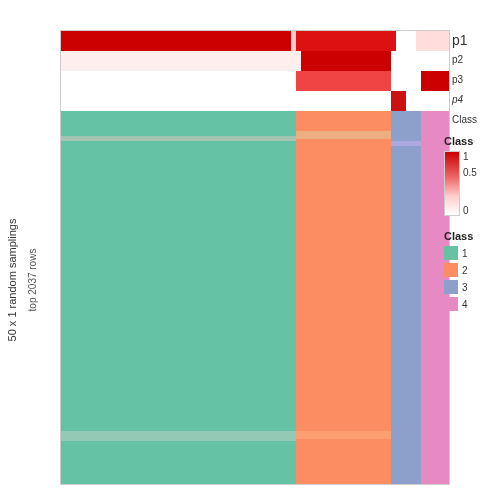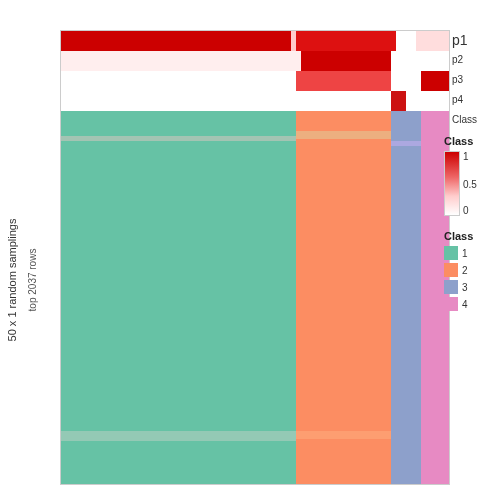--- a/index.html
+++ b/index.html
@@ -95,31 +95,31 @@
         <div style="position: absolute; left: 0px; top: 300px; width: 235px; height: 10px; background: rgba(255, 220, 220, 0.3); pointer-events: none;"></div>
         <div style="position: absolute; left: 235px; top: 300px; width: 95px; height: 8px; background: rgba(255, 200, 150, 0.3); pointer-events: none;"></div>
         <div style="position: absolute; left: 360px; top: 0px; width: 30px; height: 355px; background: rgb(231, 138, 195); pointer-events: none;"></div>
       </div>
   </div>
 
   <div id="row-labels" style="position:absolute; top:30px; left:452px;">
       <div style="height: 20px; line-height: 20px; font-size: 14px; color: rgb(51, 51, 51);">p1</div>
       <div style="height: 20px; line-height: 20px; font-size: 10px; color: rgb(51, 51, 51);">p2</div>
       <div style="height: 20px; line-height: 20px; font-size: 10px; color: rgb(51, 51, 51);">p3</div>
-      <div style="height: 20px; line-height: 20px; font-size: 10px; color: rgb(51, 51, 51);">p4</div>
+      <div style="height: 20px; line-height: 20px; font-size: 10px; color: rgb(51, 51, 51); font-style: italic;">p4</div>
       <div style="height: 20px; line-height: 20px; font-size: 10px; color: rgb(51, 51, 51);">Class</div>
     </div>
 
   <div style="position:absolute; top:135px; right:5px; width:55px;">
     <div style="font-size:11px; color:#222; font-weight:bold; margin-bottom:4px;">Class</div>
     <div style="display:flex; align-items:stretch; height:65px;">
       <div style="width:16px; background: linear-gradient(to bottom, #cc0000 0%, #ee6666 40%, #ffcccc 70%, #ffffff 100%); border:1px solid #ccc;"></div>
       <div style="margin-left:3px; position:relative; height:65px; width:20px;">
         <span style="position:absolute; top:0; font-size:10px; color:#333;">1</span>
-        <span style="position:absolute; top:28px; font-size:10px; color:#333;">0.5</span>
+        <span style="position:absolute; top:16px; font-size:10px; color:#333;">0.5</span>
         <span style="position:absolute; bottom:0; font-size:10px; color:#333;">0</span>
       </div>
     </div>
     <div style="margin-top:14px;">
       <div style="font-size:11px; color:#222; font-weight:bold; margin-bottom:4px;">Class</div>
       <div id="class-legend-items">
           <div style="display: flex; align-items: center; margin-bottom: 3px;">
             <div style="width: 14px; height: 14px; background: rgb(102, 194, 165); margin-right: 4px; flex-shrink: 0;"></div>
             <span style="font-size: 10px; color: rgb(51, 51, 51);">1</span>
           </div>

